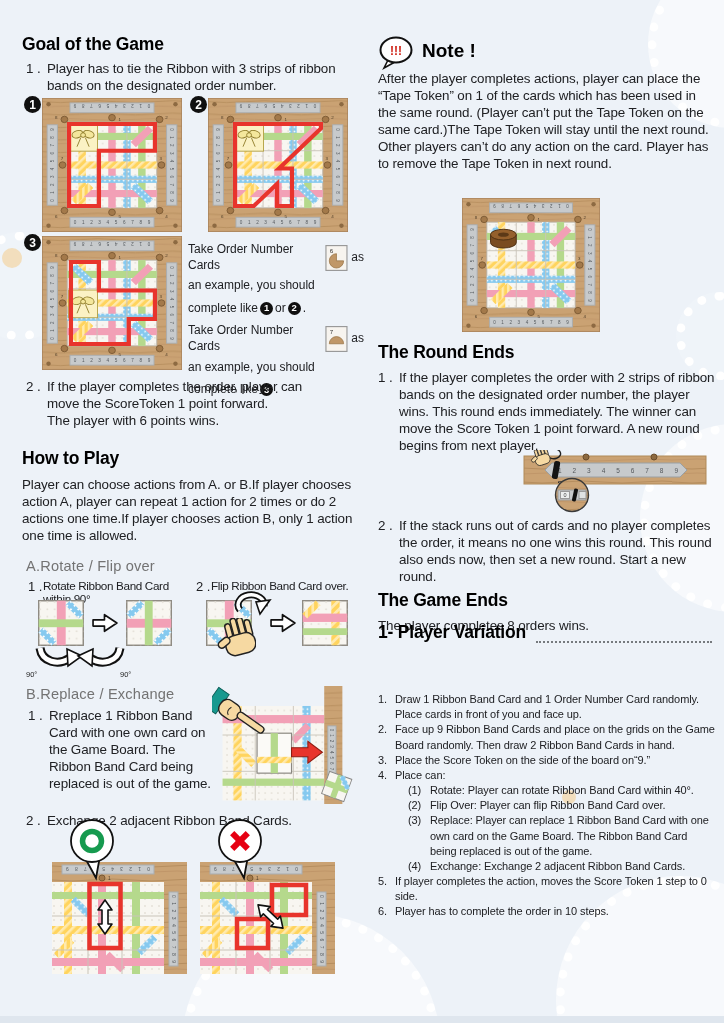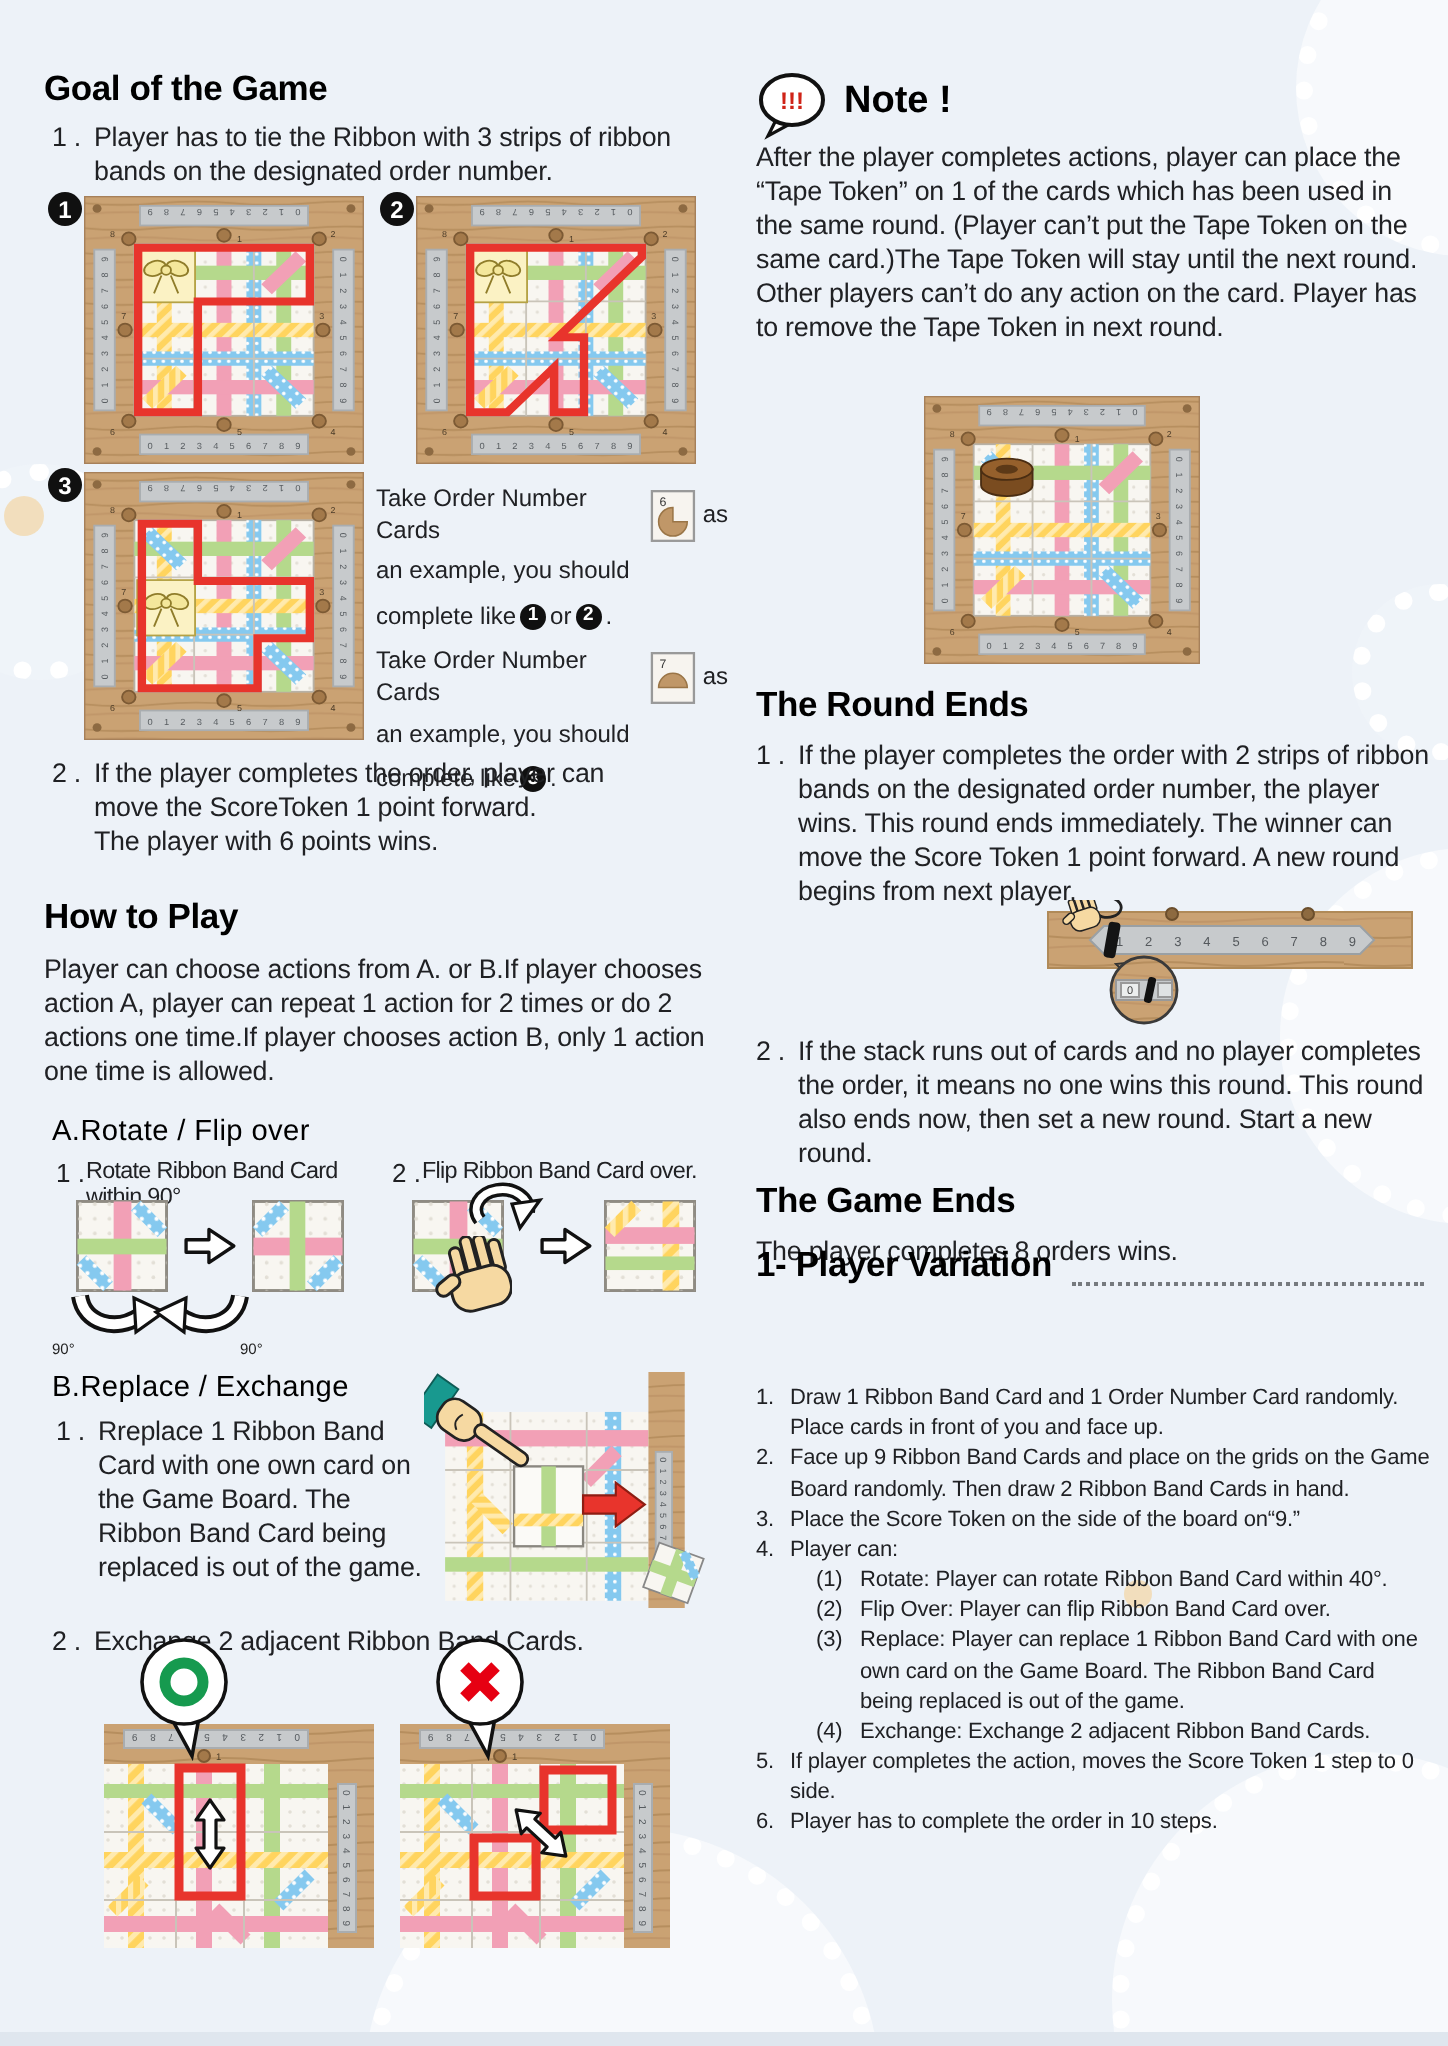--- a/index.html
+++ b/index.html
@@ -4,21 +4,21 @@
 <style>
   html,body{margin:0;padding:0;background:#dfe6ee}
   .page{position:relative;width:724px;height:1016px;background:#edf2f8;overflow:hidden;
         font-family:"Liberation Sans","DejaVu Sans",sans-serif;color:#202124}
   .abs{position:absolute;z-index:2}
   .doily{position:absolute;z-index:0;border-radius:50%;background:rgba(255,255,255,.55);border:9px dotted rgba(255,255,255,.95)}
   .ring{background:rgba(255,255,255,.15)}
   .dotc{position:absolute;z-index:0;border-radius:50%;background:#f2dcb6;opacity:.9}
   .h{font-size:17.5px;font-weight:bold;margin:0;color:#000;letter-spacing:-.2px}
   .hnote{font-size:19px;font-weight:bold;margin:0;color:#000}
-  .secAB{font-size:14.6px;color:#000000;letter-spacing:.2px}
+  .secAB{font-size:14.6px;color:#737373;letter-spacing:.2px}
   .body{font-size:13.4px;line-height:1.27;letter-spacing:-.12px}
   .item{display:flex}
   .inum{flex:0 0 21px}
   .cap{font-size:11.7px;letter-spacing:-.35px}
   .capnum{flex:0 0 15px;font-size:13px}
   .mk{display:inline-flex;width:13px;height:13px;border-radius:50%;background:#101010;color:#fff;
       font-size:9.5px;font-weight:bold;align-items:center;justify-content:center;vertical-align:-2px}
   .mk-lg{display:inline-flex;width:17px;height:17px;border-radius:50%;background:#101010;color:#fff;
       font-size:12px;font-weight:bold;align-items:center;justify-content:center}
   .ex{font-size:12px;line-height:1.3}
@@ -444,21 +444,21 @@
     <div class="vitem">
       <span class="vnum">2.</span>
       <span>Face up 9 Ribbon Band Cards and place on the grids on the Game Board randomly. Then draw 2 Ribbon Band Cards in hand.</span>
     </div>
     <div class="vitem">
       <span class="vnum">3.</span>
       <span>Place the Score Token on the side of the board on“9.”</span>
     </div>
     <div class="vitem">
       <span class="vnum">4.</span>
-      <span>Player can:</span>
+      <span>Place can:</span>
     </div>
     <div class="sub">
       <div class="vitem">
         <span class="vnum2">(1)</span>
         <span>Rotate: Player can rotate Ribbon Band Card within 40°.</span>
       </div>
       <div class="vitem">
         <span class="vnum2">(2)</span>
         <span>Flip Over: Player can flip Ribbon Band Card over.</span>
       </div>

